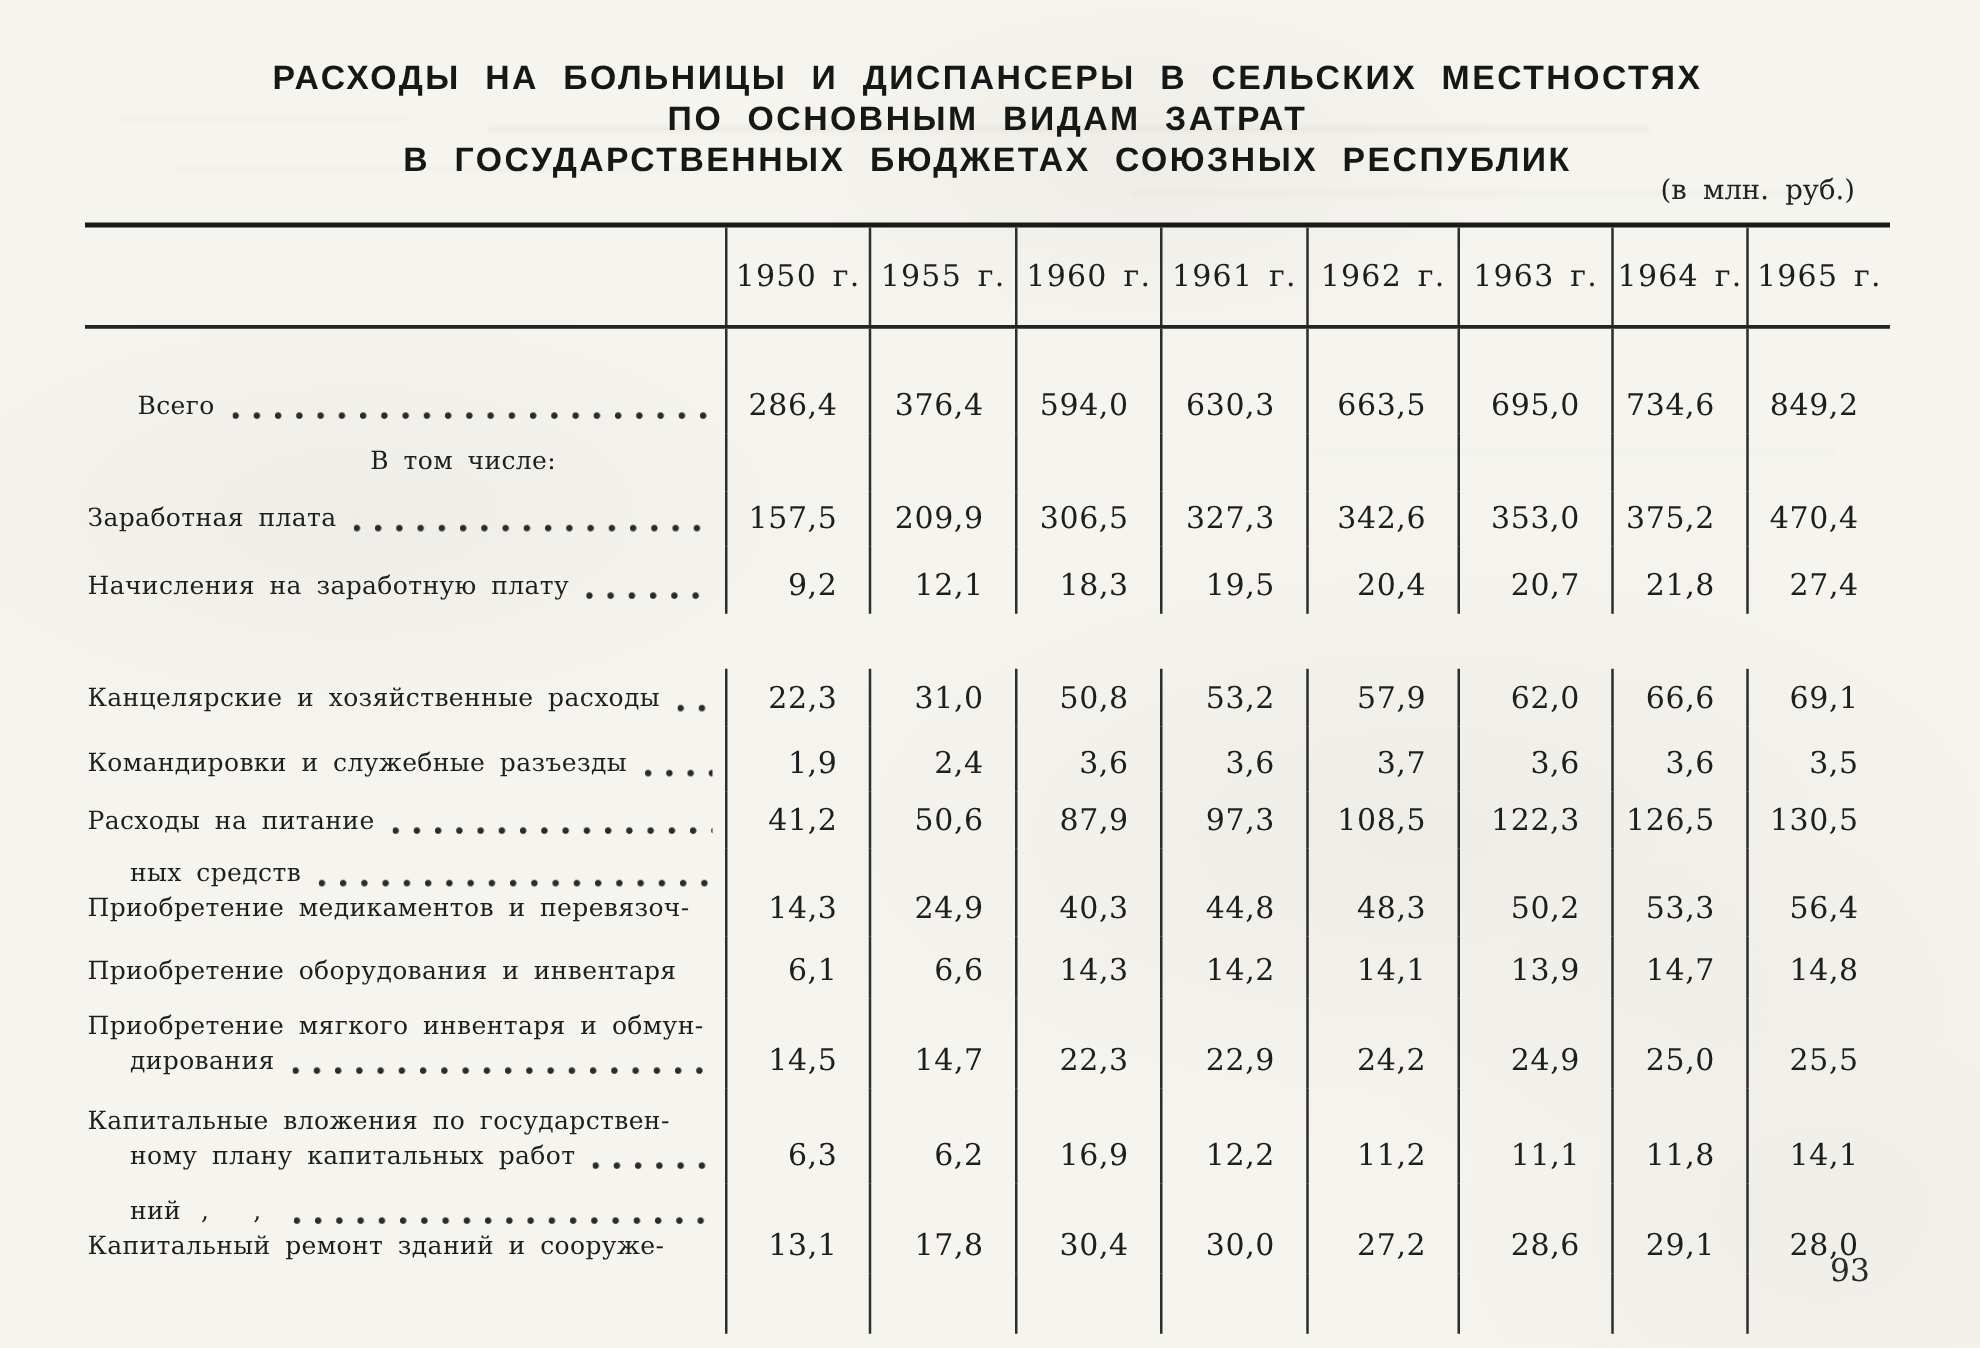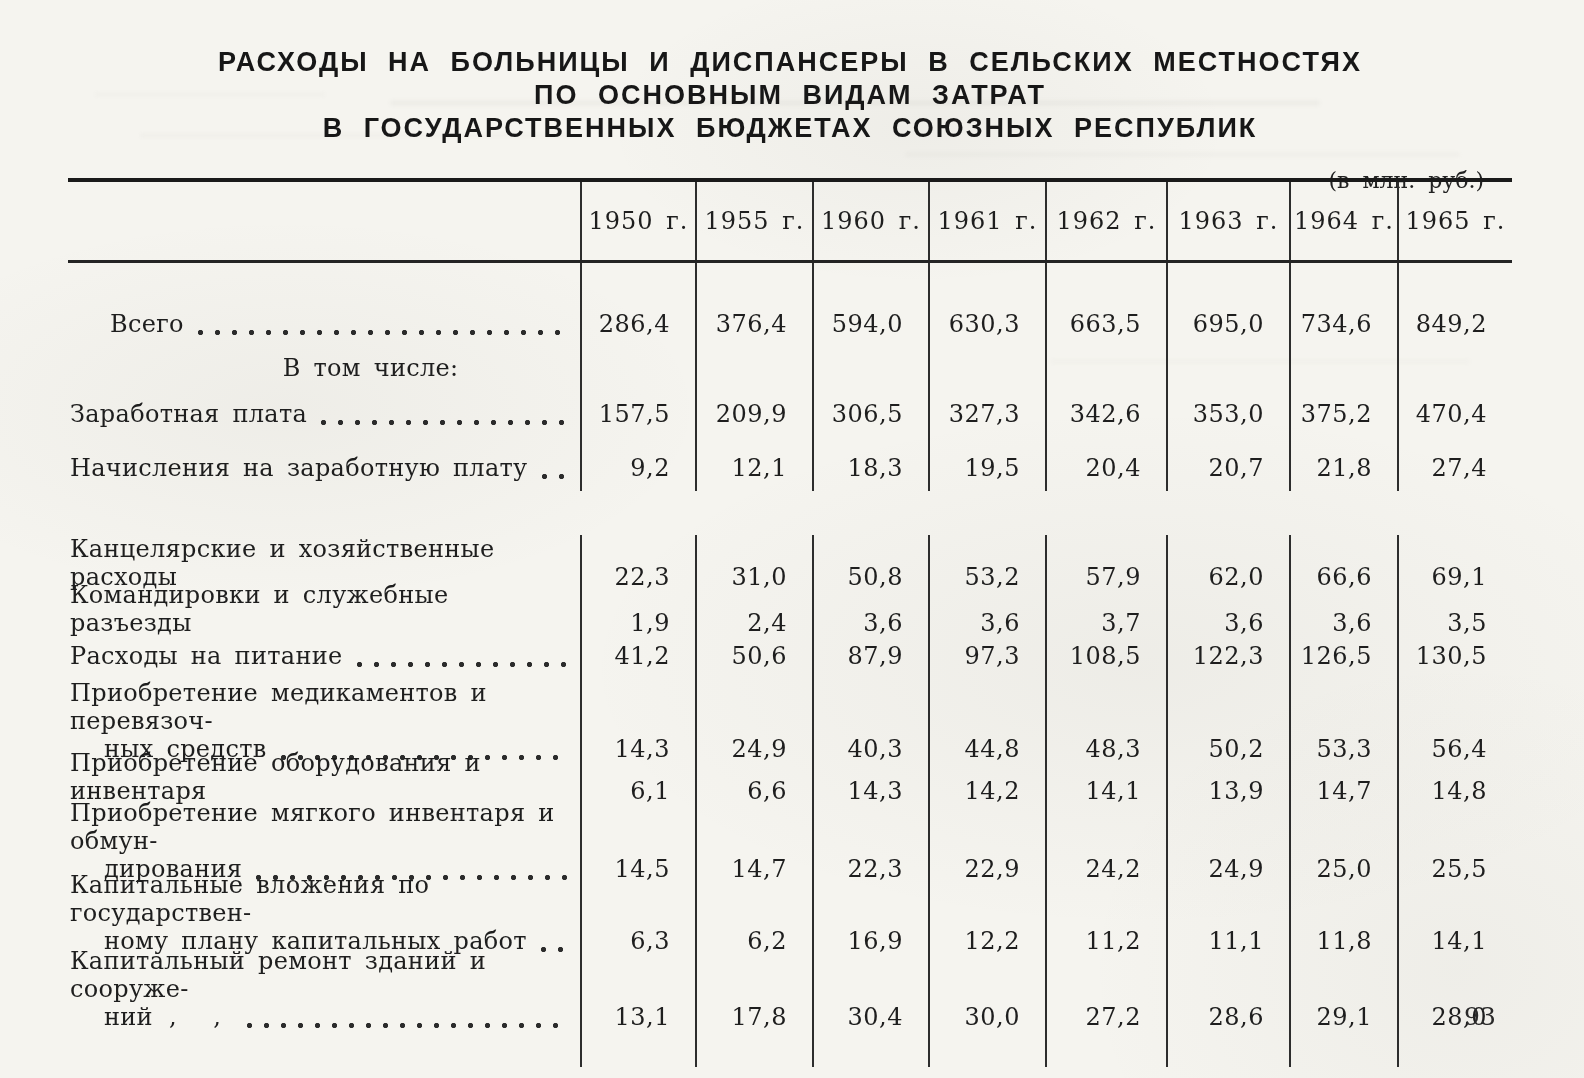--- a/index.html
+++ b/index.html
@@ -29,41 +29,41 @@
     text-align: center;
     font-family: "Liberation Sans", sans-serif;
     font-weight: bold;
     font-size: 27px; line-height: 33px;
     letter-spacing: 2px; word-spacing: 10px;
     color: #171717;
   }
   .units-note {
     position: absolute; left: 68px; top: 140px; width: 1444px;
     text-align: right; padding-right: 28px; box-sizing: border-box;
-    font-size: 22px; word-spacing: 6px; color: #222; margin-top: 28px;
+    font-size: 22px; word-spacing: 6px; color: #222;
   }
   .expenses-table {
     position: absolute; left: 68px; top: 178px; width: 1444px;
     border-top: 4px solid #1a1a1a;
   }
   .hdr-row, .t-row {
     display: grid;
     grid-template-columns: 512px 115px 117px 116px 117px 121px 123px 108px 115px;
   }
   .hdr-row { height: 78px; border-bottom: 3px solid #242424; text-align: center; }
   .cell { min-width: 0; }
   .bcell { border-left: 2px solid #2d2d2d; }
   .hdr-cell {
     display: flex; align-items: center; justify-content: center;
     font-size: 24px; letter-spacing: 1px; word-spacing: 4px;
   }
   .label-cell {
     display: flex; flex-direction: column; justify-content: flex-end;
     padding: 0 4px 9px 2px;
-    font-size: 24px; line-height: 28px; word-spacing: 5px; letter-spacing: .3px;
+    font-size: 20px; line-height: 28px; word-spacing: 5px; letter-spacing: .3px;
   }
   .lab-line { display: flex; align-items: baseline; }
   .indent2 { padding-left: 34px; }
   .leader {
     flex: 1 1 auto; height: 7px;
     margin: 0 6px 2px 14px;
     align-self: flex-end;
     background-image: radial-gradient(circle at 2.5px 3.5px, #2b2b2b 2.2px, rgba(0,0,0,0) 3px);
     background-size: 17px 7px;
     background-repeat: repeat-x;
@@ -345,27 +345,27 @@
         </div>
         <div class="cell val-cell bcell">
           <span class="num">126,5</span>
         </div>
         <div class="cell val-cell bcell">
           <span class="num">130,5</span>
         </div>
       </div>
       <div class="t-row">
         <div class="cell label-cell">
-          <div class="lab-line">
-            <span class="lab-text">Приобретение медикаментов и перевязоч-</span>
-          </div>
           <div class="lab-line indent2">
             <span class="lab-text">ных средств</span>
             <span class="leader"></span>
           </div>
+          <div class="lab-line">
+            <span class="lab-text">Приобретение медикаментов и перевязоч-</span>
+          </div>
         </div>
         <div class="cell val-cell bcell">
           <span class="num">14,3</span>
         </div>
         <div class="cell val-cell bcell">
           <span class="num">24,9</span>
         </div>
         <div class="cell val-cell bcell">
           <span class="num">40,3</span>
         </div>
@@ -481,28 +481,28 @@
         </div>
         <div class="cell val-cell bcell">
           <span class="num">11,8</span>
         </div>
         <div class="cell val-cell bcell">
           <span class="num">14,1</span>
         </div>
       </div>
       <div class="t-row">
         <div class="cell label-cell">
-          <div class="lab-line">
-            <span class="lab-text">Капитальный ремонт зданий и сооруже-</span>
-          </div>
           <div class="lab-line indent2">
             <span class="lab-text">ний</span>
             <span class="leader-prefix">, ,</span>
             <span class="leader"></span>
           </div>
+          <div class="lab-line">
+            <span class="lab-text">Капитальный ремонт зданий и сооруже-</span>
+          </div>
         </div>
         <div class="cell val-cell bcell">
           <span class="num">13,1</span>
         </div>
         <div class="cell val-cell bcell">
           <span class="num">17,8</span>
         </div>
         <div class="cell val-cell bcell">
           <span class="num">30,4</span>
         </div>

